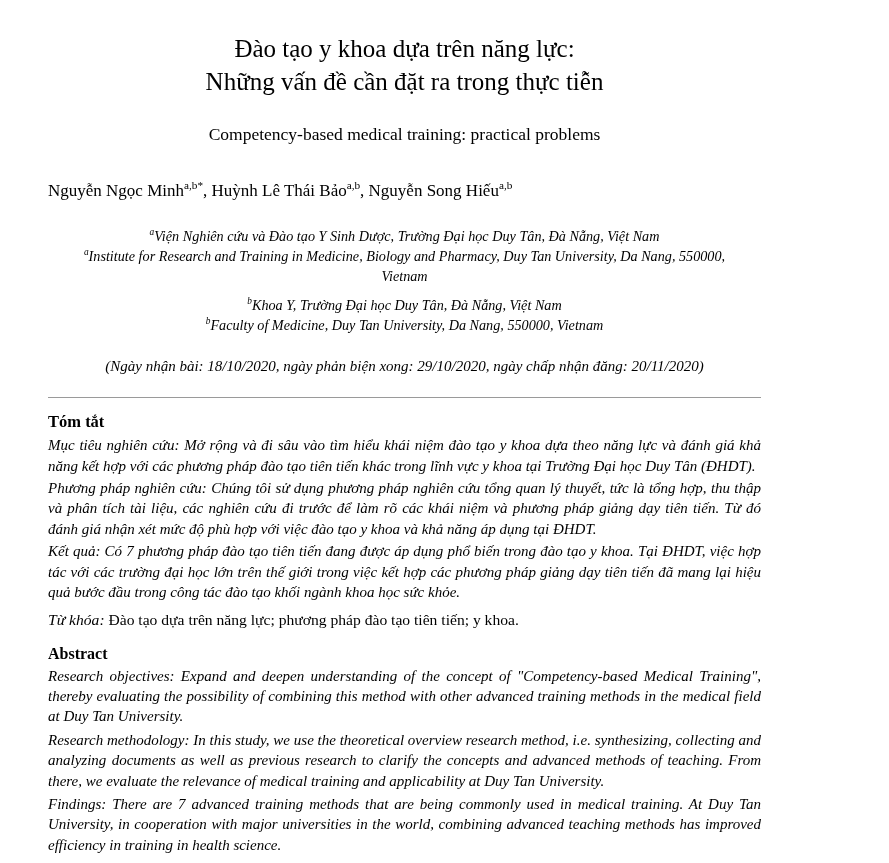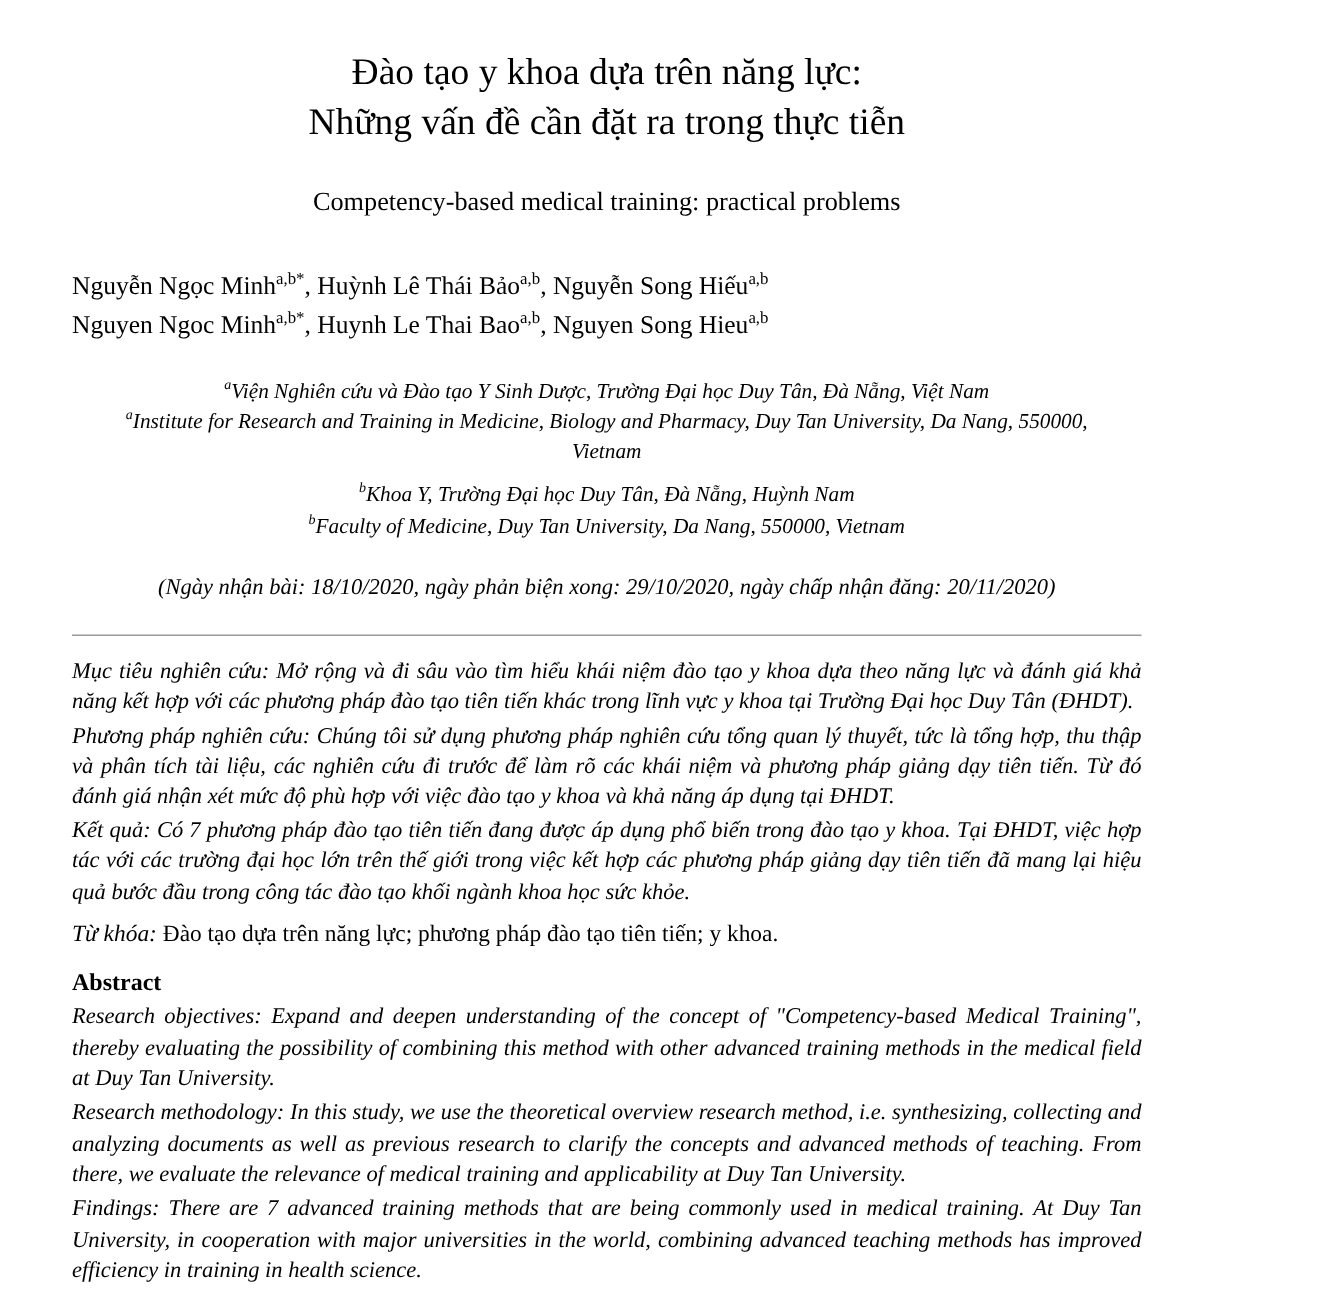--- a/index.html
+++ b/index.html
@@ -129,37 +129,37 @@
 
   <h1 class="title-vi">
     <span class="line">Đào tạo y khoa dựa trên năng lực:</span>
     <span class="line">Những vấn đề cần đặt ra trong thực tiễn</span>
   </h1>
 
   <h2 class="title-en">Competency-based medical training: practical problems</h2>
 
   <div class="authors">
     <span class="line"><span>Nguyễn Ngọc Minh</span><sup>a,b*</sup><span>, Huỳnh Lê Thái Bảo</span><sup>a,b</sup><span>, Nguyễn Song Hiếu</span><sup>a,b</sup></span>
-    <span class="line"><span>Nguyen Ngoc Minh</span><sup>a,b*</sup><span>, Huynh Le Thai Bao</span><sup>a,b</sup><span>, Nguyen Song Hieu</span><sup>a,b</sup></span>
   </div>
 
   <div class="affils">
     <span class="aff it"><sup>a</sup><span>Viện Nghiên cứu và Đào tạo Y Sinh Dược, Trường Đại học Duy Tân, Đà Nẵng, Việt Nam</span></span>
     <span class="aff it"><sup>a</sup><span>Institute for Research and Training in Medicine, Biology and Pharmacy, Duy Tan University, Da Nang, 550000,</span></span>
     <span class="aff it">Vietnam</span>
     <span class="gap"></span>
-    <span class="aff it"><sup>b</sup><span>Khoa Y, Trường Đại học Duy Tân, Đà Nẵng, Huỳnh Nam</span></span>
+    <span class="aff it"><sup>b</sup><span>Khoa Y, Trường Đại học Duy Tân, Đà Nẵng, Việt Nam</span></span>
     <span class="aff it"><sup>b</sup><span>Faculty of Medicine, Duy Tan University, Da Nang, 550000, Vietnam</span></span>
   </div>
 
   <div class="dates">(Ngày nhận bài: 18/10/2020, ngày phản biện xong: 29/10/2020, ngày chấp nhận đăng: 20/11/2020)</div>
 
   <hr class="rule">
 
   <div class="section">
+    <div class="section-heading">Tóm tắt</div>
     <p class="para">Mục tiêu nghiên cứu: Mở rộng và đi sâu vào tìm hiểu khái niệm đào tạo y khoa dựa theo năng lực và đánh giá khả năng kết hợp với các phương pháp đào tạo tiên tiến khác trong lĩnh vực y khoa tại Trường Đại học Duy Tân (ĐHDT).</p>
     <p class="para">Phương pháp nghiên cứu: Chúng tôi sử dụng phương pháp nghiên cứu tổng quan lý thuyết, tức là tổng hợp, thu thập và phân tích tài liệu, các nghiên cứu đi trước để làm rõ các khái niệm và phương pháp giảng dạy tiên tiến. Từ đó đánh giá nhận xét mức độ phù hợp với việc đào tạo y khoa và khả năng áp dụng tại ĐHDT.</p>
     <p class="para">Kết quả: Có 7 phương pháp đào tạo tiên tiến đang được áp dụng phổ biến trong đào tạo y khoa. Tại ĐHDT, việc hợp tác với các trường đại học lớn trên thế giới trong việc kết hợp các phương pháp giảng dạy tiên tiến đã mang lại hiệu quả bước đầu trong công tác đào tạo khối ngành khoa học sức khỏe.</p>
     <p class="keywords"><span class="kw-label">Từ khóa:</span><span> Đào tạo dựa trên năng lực; phương pháp đào tạo tiên tiến; y khoa.</span></p>
   </div>
 
   <div class="section abstract-body">
     <div class="section-heading abstract">Abstract</div>
     <p class="para">Research objectives: Expand and deepen understanding of the concept of "Competency-based Medical Training", thereby evaluating the possibility of combining this method with other advanced training methods in the medical field at Duy Tan University.</p>
     <p class="para">Research methodology: In this study, we use the theoretical overview research method, i.e. synthesizing, collecting and analyzing documents as well as previous research to clarify the concepts and advanced methods of teaching. From there, we evaluate the relevance of medical training and applicability at Duy Tan University.</p>

